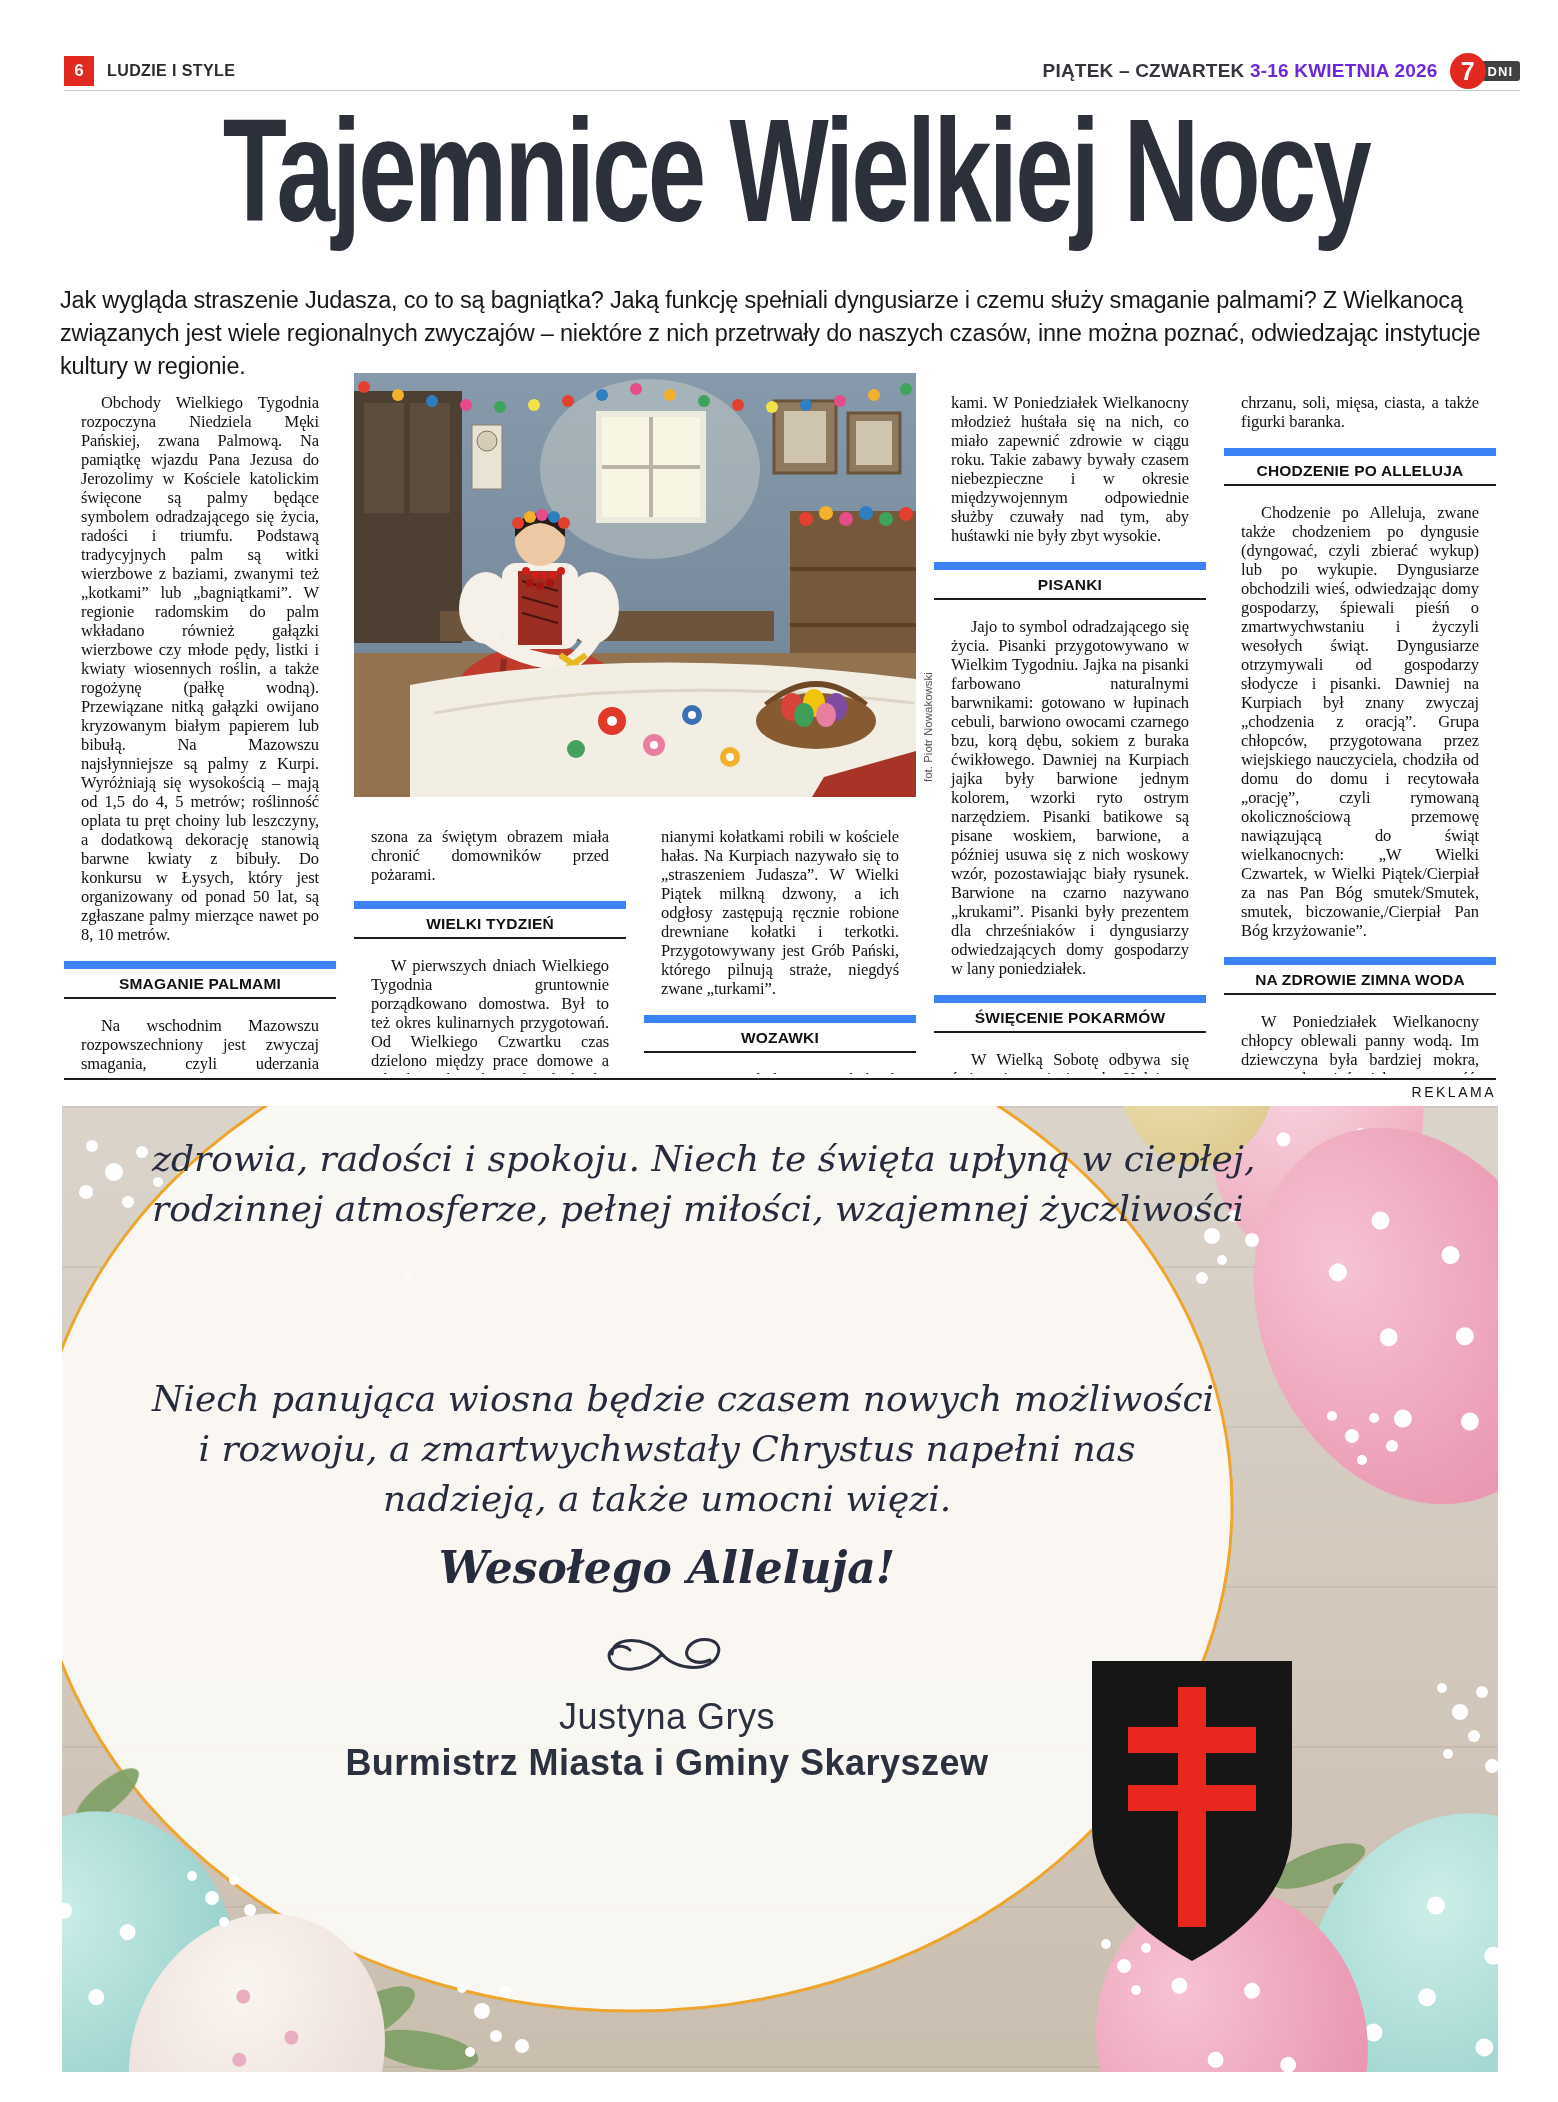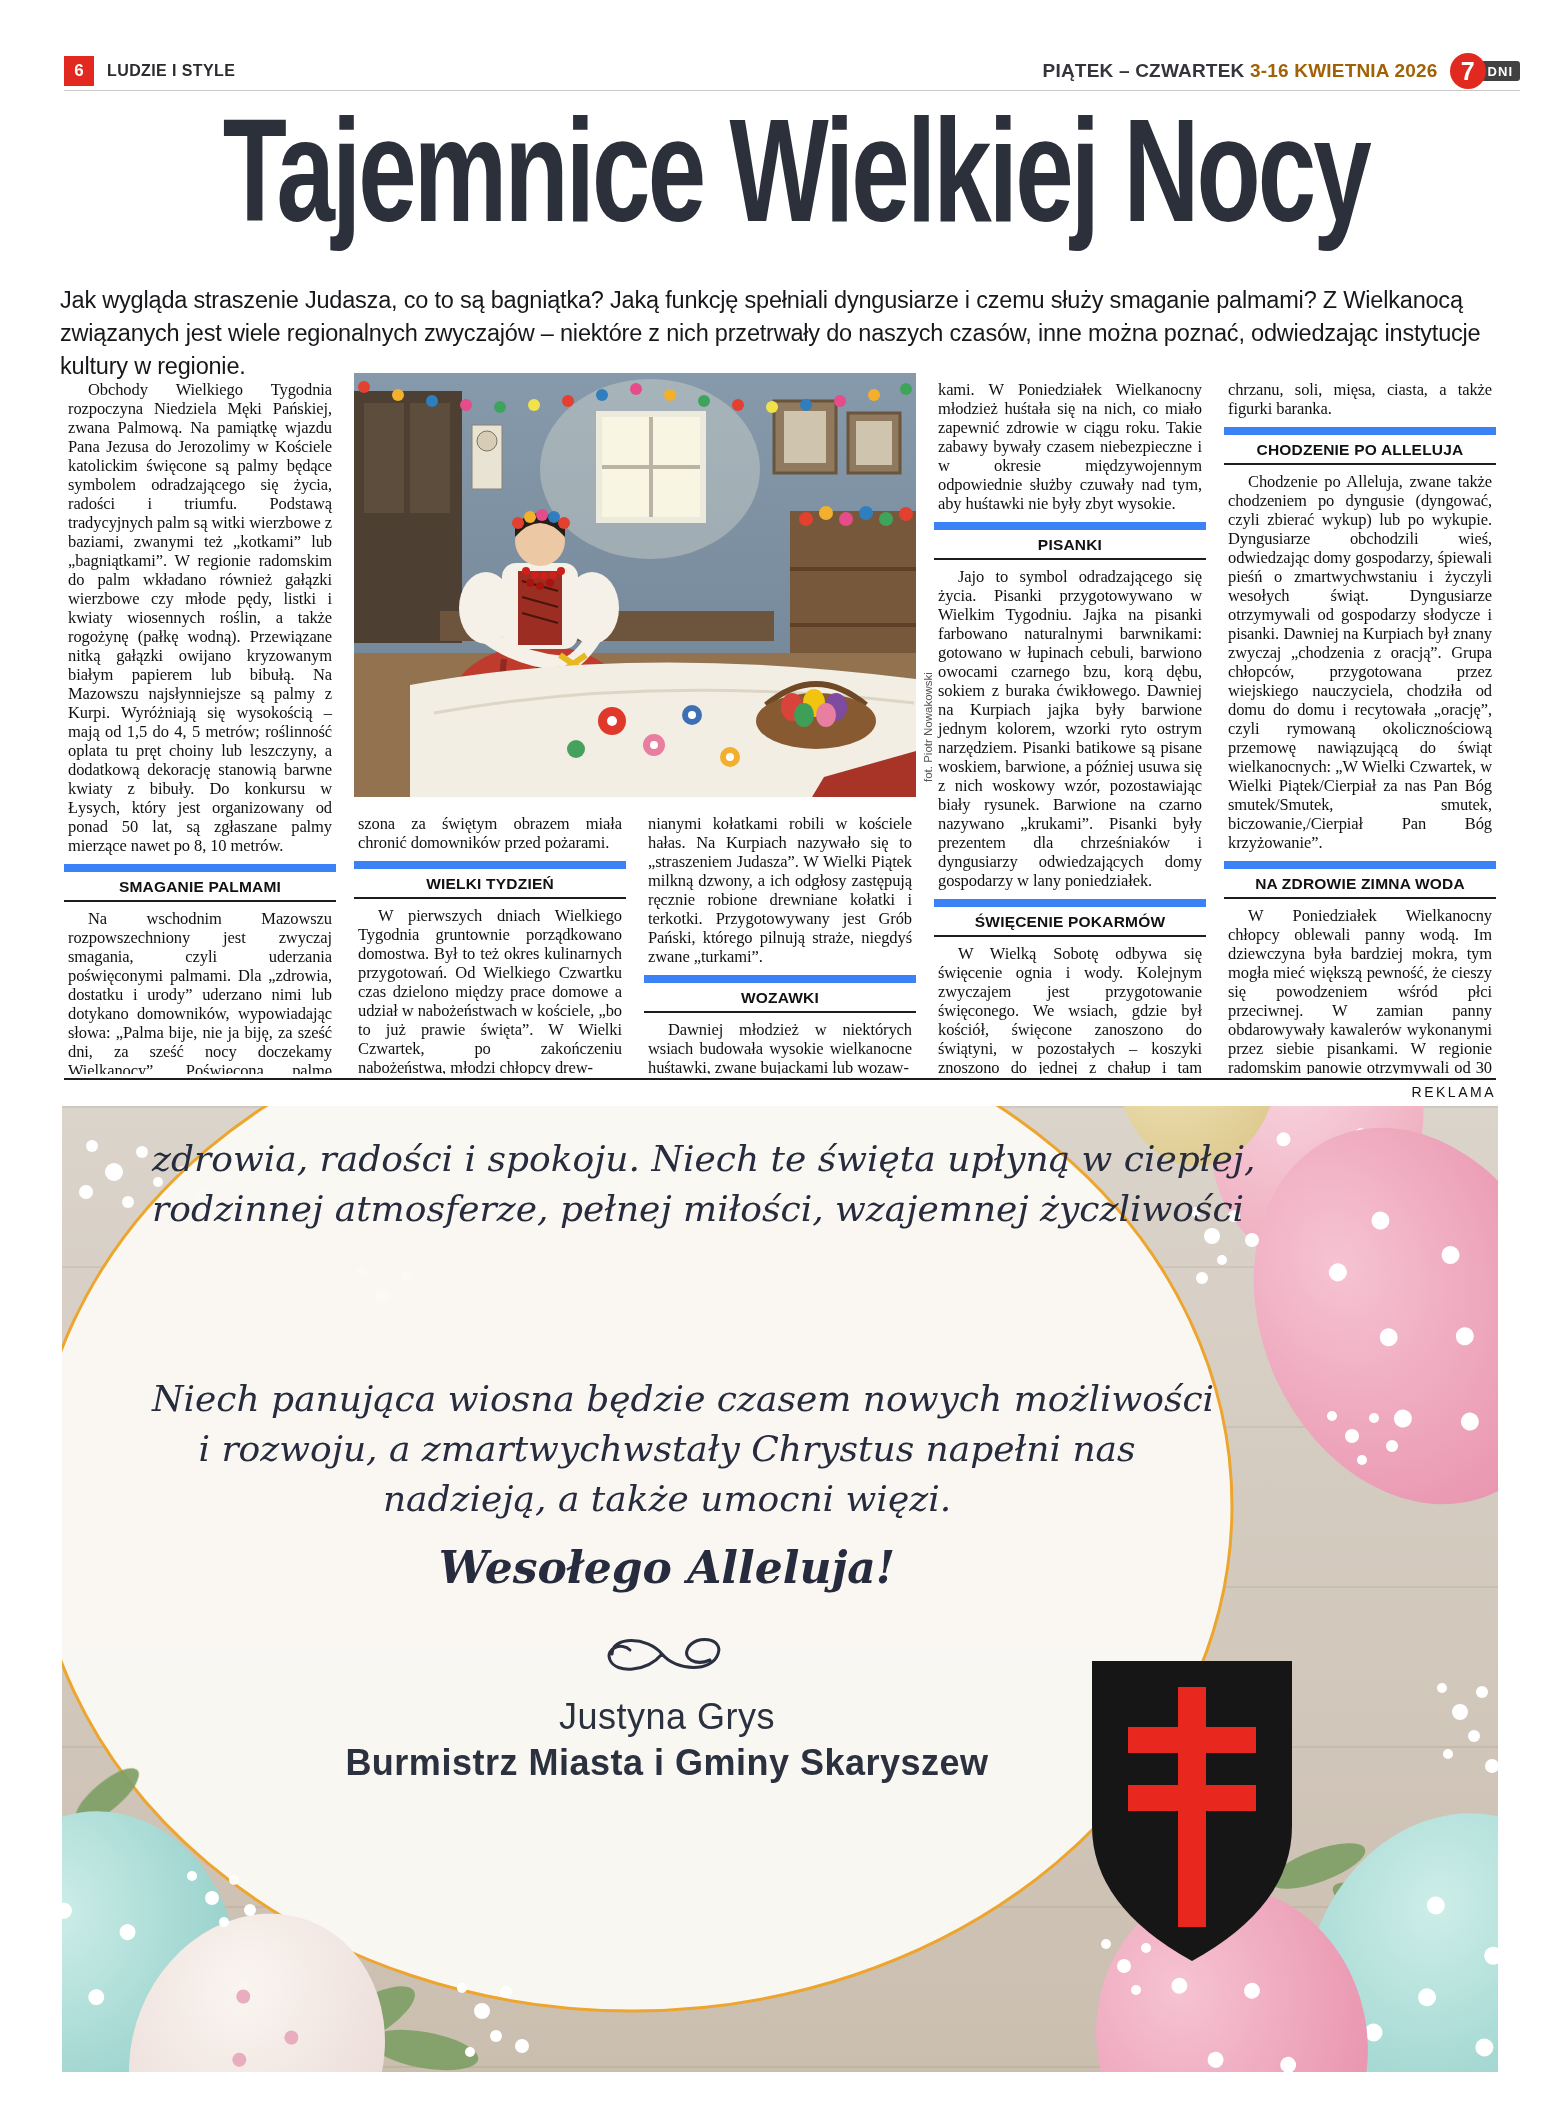--- a/index.html
+++ b/index.html
@@ -15,21 +15,21 @@
   }
   .mh-left{display:flex;align-items:center;}
   .page-badge{
     width:30px;height:30px;background:#e2291f;color:#fff;font-weight:bold;
     font-size:17px;display:flex;align-items:center;justify-content:center;
   }
   .section-name{margin-left:13px;font-weight:bold;font-size:16px;
     letter-spacing:.4px;color:#2b2b2f;}
   .mh-right{display:flex;align-items:center;gap:12px;}
   .issue-date{font-weight:bold;font-size:19px;color:#34343c;letter-spacing:.2px;}
-  .issue-date .red{color:#a16207;}
+  .issue-date .red{color:#6d28d9;}
   .logo-wrap{display:flex;align-items:center;}
   .logo7{
     width:36px;height:36px;border-radius:50%;background:#e2291f;color:#fff;
     font-size:25px;font-weight:bold;display:flex;align-items:center;
     justify-content:center;z-index:2;
   }
   .logo-dni{
     background:#414141;color:#fff;font-size:13px;font-weight:bold;
     padding:3px 7px 2px;border-radius:3px;letter-spacing:1px;margin-left:-5px;text-align:center;
   }
@@ -45,21 +45,21 @@
     font-size:23.5px;line-height:33px;color:#17171c;letter-spacing:-.2px;
   }
   
   .body-col{
     position:absolute;top:376px;width:272px;height:698px;overflow:hidden;
     font-family:"Liberation Serif", serif;font-size:16.5px;line-height:19px;
     text-align:justify;color:#101010;letter-spacing:-.1px;
   }
   .col-lower{top:810px;height:264px;}
   .c1{left:64px;} .c2{left:354px;} .c3{left:644px;} .c4{left:934px;} .c5{left:1224px;}
-  .body-col p{margin:4px;}
+  .body-col p{margin:17px;}
   .indent{text-indent:20px;}
   .col-heading{
     font-family:"Liberation Sans", sans-serif;font-weight:bold;font-size:15.5px;
     letter-spacing:.2px;text-align:center;color:#111;
     border-top:8px solid #3b82f6;border-bottom:2px solid #1d1d1d;
     padding:5px 0 4px;margin:9px 0 7px;
   }
   
   .photo{
     position:absolute;left:354px;top:373px;width:562px;height:424px;

